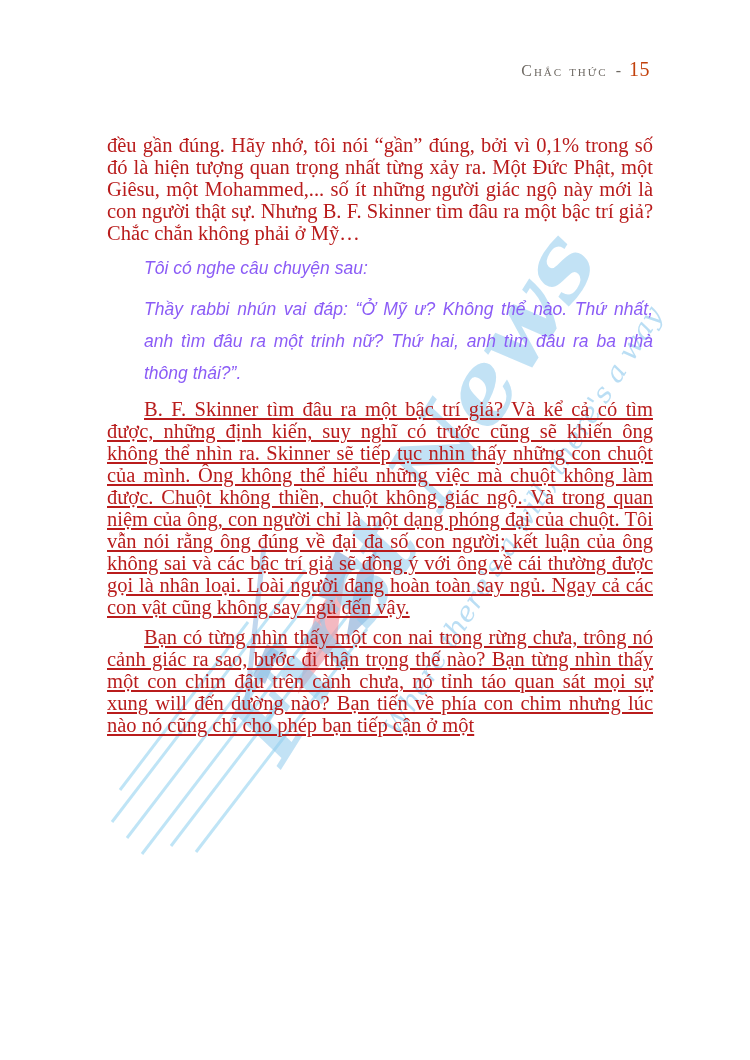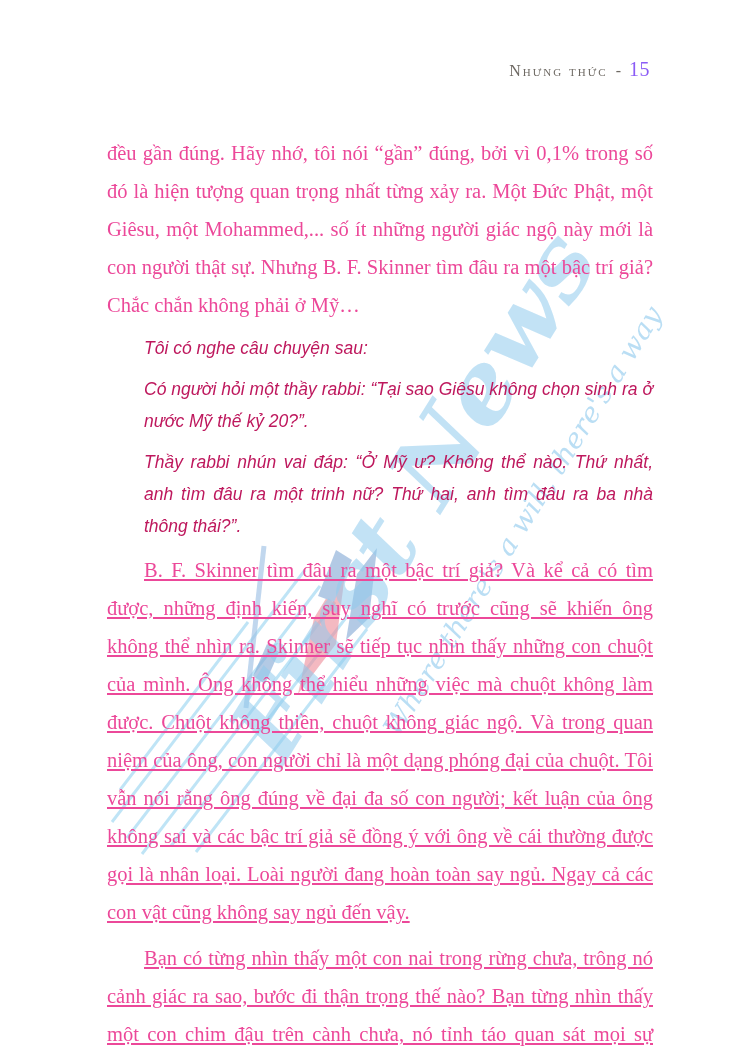--- a/index.html
+++ b/index.html
@@ -50,49 +50,49 @@
   .running-head .book-title {
     font-variant: small-caps;
   }
   .running-head .sep {
     margin: 0 6px 0 8px;
     color: #6e6963;
   }
   .running-head .page-number {
     font-size: 20px;
     letter-spacing: 0.5px;
-    color: #8b5cf6;
+    color: #c2410c;
   }
 
   
   .text-col {
     position: absolute;
     left: 107px;
     top: 134px;
     width: 546px;
     z-index: 1;
   }
   .para {
     font-family: "Liberation Serif", "DejaVu Serif", serif;
     font-size: 20.5px;
-    line-height: 38px;
-    color: #ec4899;
+    line-height: 22px;
+    color: #b91c1c;
     text-align: justify;
     margin: 0 0 8px 0;
   }
   .para.indent {
     text-indent: 37px;
     text-decoration: underline;
   }
   .quote {
     font-family: "Liberation Sans", "DejaVu Sans", sans-serif;
     font-style: italic;
     font-size: 17.5px;
     line-height: 32px;
-    color: #be185d;
+    color: #8b5cf6;
     text-align: justify;
     margin: 4px 0 9px 37px;
   }
 </style>
 </head>
 <body>
 
 <div class="page">
 
   <svg class="watermark" width="750" height="1060" viewBox="0 0 750 1060">
@@ -109,25 +109,24 @@
       <polygon points="346,640 357,574 377,548 369,618" fill="#86abd6"></polygon>
       <polygon points="318,596 336,550 352,560 334,602" fill="#86abd6"></polygon>
       <polygon points="253,676 267,644 279,652 265,684" fill="#86abd6"></polygon>
       <line x1="246" y1="708" x2="264" y2="546" stroke="#9cc0e4" stroke-width="5"></line>
     </g>
     <text class="wm-brand" transform="translate(282,768) rotate(-58)" font-size="96" textLength="600" lengthAdjust="spacingAndGlyphs" fill="#8fcaec" fill-opacity="0.55">First News</text>
     <text class="wm-tagline" transform="translate(398,738) rotate(-58)" font-size="27" textLength="500" lengthAdjust="spacingAndGlyphs" fill="#8cc8ec" fill-opacity="0.6">Where there's a will, there's a way</text>
   </svg>
 
   <header class="running-head">
-    <span class="book-title">Nhưng thức</span><span class="sep">-</span><span class="page-number">15</span>
+    <span class="book-title">Chắc thức</span><span class="sep">-</span><span class="page-number">15</span>
   </header>
 
   <main class="text-col">
     <p class="para">đều gần đúng. Hãy nhớ, tôi nói “gần” đúng, bởi vì 0,1% trong số đó là hiện tượng quan trọng nhất từng xảy ra. Một Đức Phật, một Giêsu, một Mohammed,... số ít những người giác ngộ này mới là con người thật sự. Nhưng B. F. Skinner tìm đâu ra một bậc trí giả? Chắc chắn không phải ở Mỹ…</p>
     <p class="quote">Tôi có nghe câu chuyện sau:</p>
-    <p class="quote">Có người hỏi một thầy rabbi: “Tại sao Giêsu không chọn sinh ra ở nước Mỹ thế kỷ 20?”.</p>
     <p class="quote">Thầy rabbi nhún vai đáp: “Ở Mỹ ư? Không thể nào. Thứ nhất, anh tìm đâu ra một trinh nữ? Thứ hai, anh tìm đâu ra ba nhà thông thái?”.</p>
     <p class="para indent">B. F. Skinner tìm đâu ra một bậc trí giả? Và kể cả có tìm được, những định kiến, suy nghĩ có trước cũng sẽ khiến ông không thể nhìn ra. Skinner sẽ tiếp tục nhìn thấy những con chuột của mình. Ông không thể hiểu những việc mà chuột không làm được. Chuột không thiền, chuột không giác ngộ. Và trong quan niệm của ông, con người chỉ là một dạng phóng đại của chuột. Tôi vẫn nói rằng ông đúng về đại đa số con người; kết luận của ông không sai và các bậc trí giả sẽ đồng ý với ông về cái thường được gọi là nhân loại. Loài người đang hoàn toàn say ngủ. Ngay cả các con vật cũng không say ngủ đến vậy.</p>
     <p class="para indent">Bạn có từng nhìn thấy một con nai trong rừng chưa, trông nó cảnh giác ra sao, bước đi thận trọng thế nào? Bạn từng nhìn thấy một con chim đậu trên cành chưa, nó tỉnh táo quan sát mọi sự xung will đến dường nào? Bạn tiến về phía con chim nhưng lúc nào nó cũng chỉ cho phép bạn tiếp cận ở một</p>
   </main>
 
 </div>
 
 </body></html>

